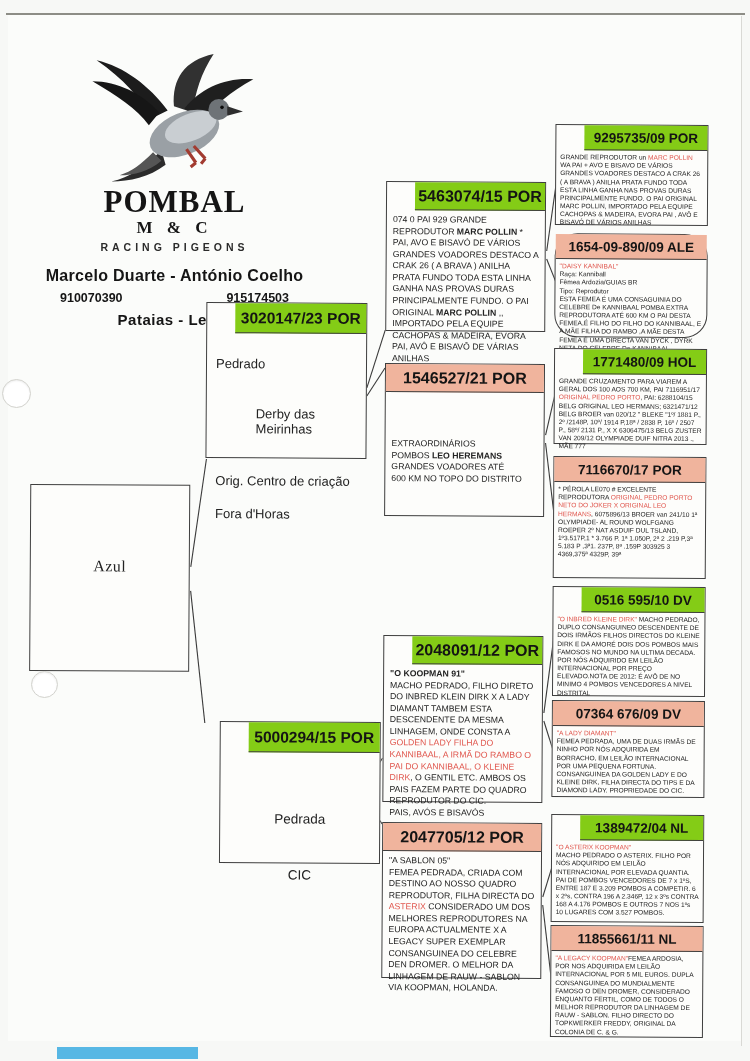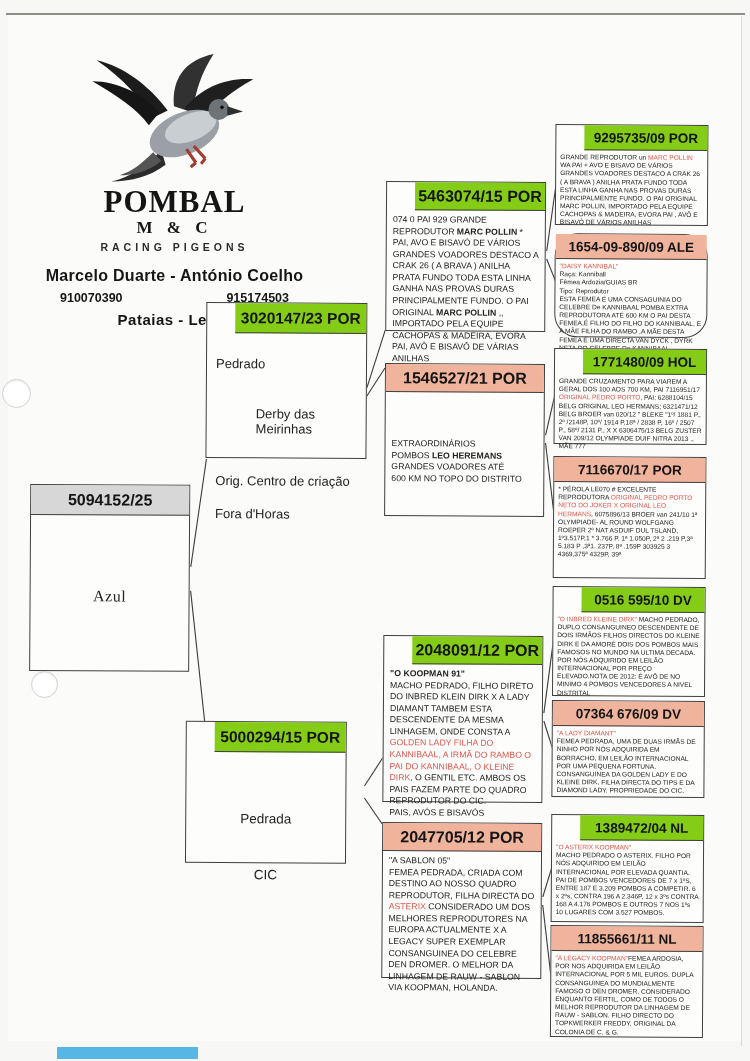--- a/index.html
+++ b/index.html
@@ -108,35 +108,34 @@
       <line x1="545" y1="434" x2="554" y2="394"></line>
       <line x1="545" y1="442" x2="554" y2="514"></line>
       <line x1="545" y1="712" x2="554" y2="640"></line>
       <line x1="545" y1="720" x2="554" y2="748"></line>
       <line x1="545" y1="896" x2="554" y2="866"></line>
       <line x1="545" y1="904" x2="554" y2="978"></line>
     </g>
   </svg>
 
   <div class="box" style="left:30px;top:486px;width:160px;height:187px;">
-    <div class="box-h h-gray hh-g0">5094152/25</div>
     <div class="box-b subject-body">Azul</div>
   </div>
 
   <div class="box" style="left:205px;top:303px;width:161px;height:156px;">
     <div class="box-h h-blue hh-g1">3020147/23 POR</div>
     <div class="box-b sire-body">
       <div class="l0">Pedrado</div>
       <div class="l1">Derby das Meirinhas</div>
       <div class="l2">Orig. Centro de criação</div>
       <div class="l3">Fora d'Horas</div>
     </div>
   </div>
 
-  <div class="box" style="left:187px;top:722px;width:161px;height:142px;">
+  <div class="box" style="left:221px;top:722px;width:161px;height:142px;">
     <div class="box-h h-blue hh-g1">5000294/15 POR</div>
     <div class="box-b dam-body">
       <div class="l0">Pedrada</div>
       <div class="l1">CIC</div>
     </div>
   </div>
 
   <div class="box" style="left:384px;top:181px;width:160px;height:150px;">
     <div class="box-h h-blue hh-g2">5463074/15 POR</div>
     <div class="box-b g2b"><span>074 0 PAI 929 GRANDE REPRODUTOR </span><span class="b">MARC POLLIN</span><span> * PAI, AVO E BISAVÓ DE VÁRIOS GRANDES VOADORES DESTACO A CRAK 26 ( A BRAVA ) ANILHA PRATA FUNDO TODA ESTA LINHA GANHA NAS PROVAS DURAS PRINCIPALMENTE FUNDO. O PAI ORIGINAL </span><span class="b">MARC POLLIN</span><span> ,, IMPORTADO PELA EQUIPE CACHOPAS &amp; MADEIRA, EVORA

